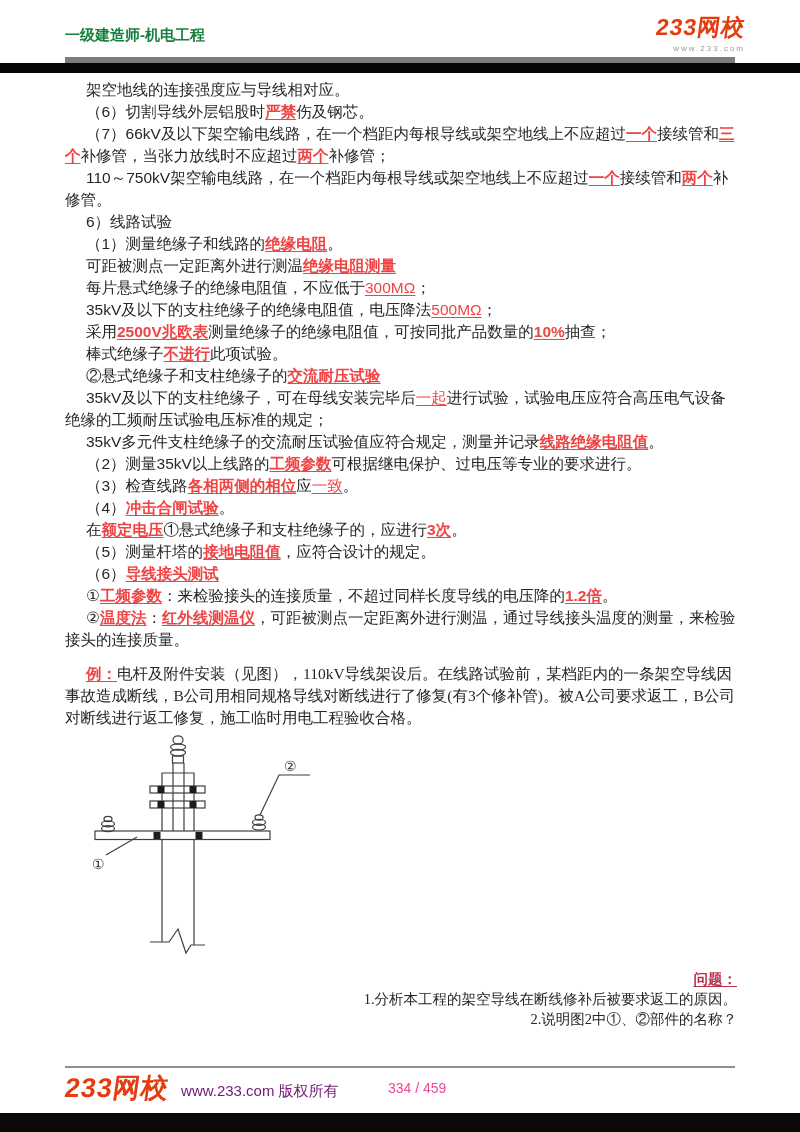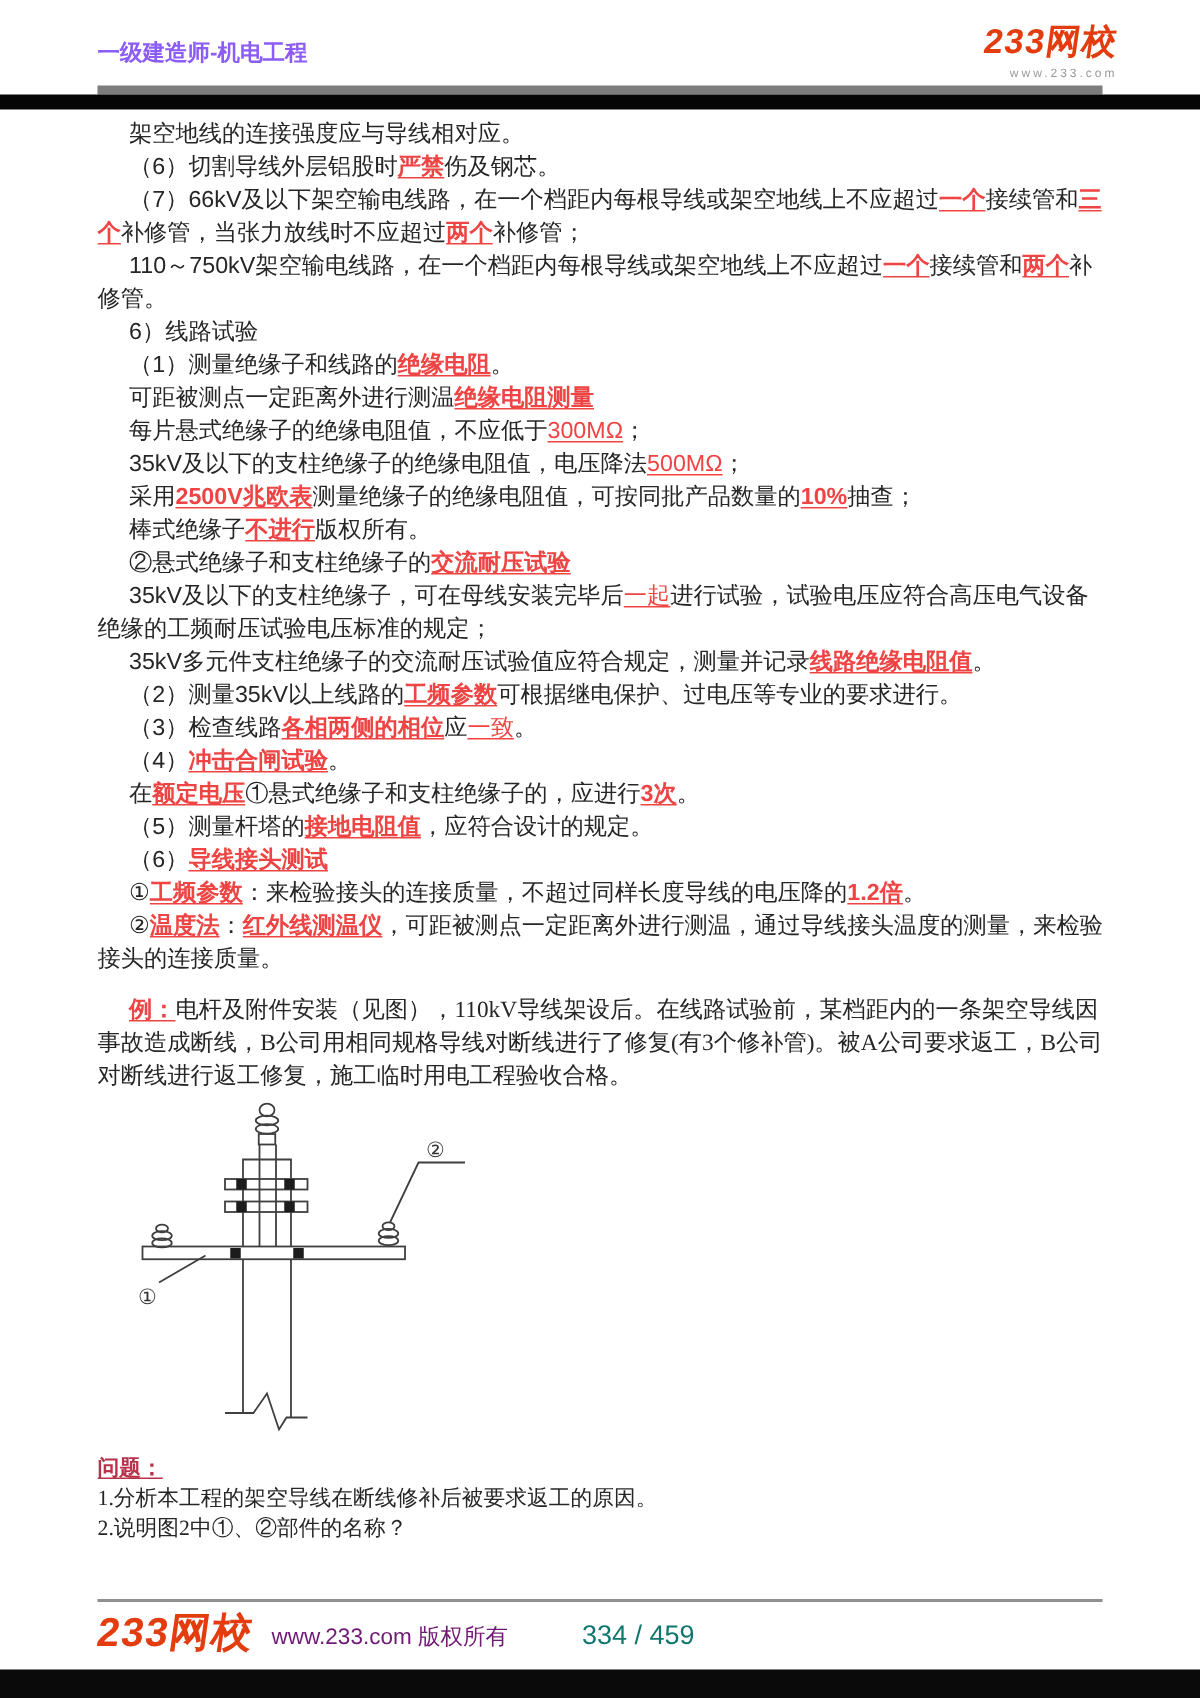--- a/index.html
+++ b/index.html
@@ -1,47 +1,47 @@
 <!DOCTYPE html>
 <html><head>
 <meta charset="utf-8">
 <style>
   html,body{margin:0;padding:0;background:#e9e9e9;}
   .page{
     position:relative;width:800px;height:1132px;margin:0 auto;background:#ffffff;
     font-family:"Liberation Sans",sans-serif;color:#262626;overflow:hidden;
   }
   
-  .hdr-title{position:absolute;left:65px;top:26px;font-size:15px;font-weight:bold;color:#8b5cf6;}
+  .hdr-title{position:absolute;left:65px;top:26px;font-size:15px;font-weight:bold;color:#15803d;}
   .logo{position:absolute;right:55px;top:12px;text-align:right;}
   .logo-text{display:inline-block;transform:skewX(-8deg);font-weight:bold;font-size:23px;color:#e33c0f;letter-spacing:1px;}
   .logo-url{font-size:8px;color:#999;letter-spacing:2px;margin-top:1px;}
   .hdr-gray{position:absolute;left:65px;top:57px;width:670px;height:6px;background:#7d7d7d;}
   .hdr-black{position:absolute;left:0;top:63px;width:800px;height:10px;background:#060606;}
   
   .content{position:absolute;left:65px;top:79px;width:672px;font-size:15.5px;line-height:22px;height:985px;overflow:hidden;}
   .content p{margin:0;}
   .content p.ind{text-indent:21px;}
   .content p.gap{margin-top:12px;}
   .kai{font-family:"Liberation Serif",serif;}
   .hl{color:#ef4444;text-decoration:underline;text-underline-offset:2px;}
   .b{font-weight:bold;}
   
   .diagram{position:relative;height:238px;}
   .diagram svg{position:absolute;left:20px;top:2px;}
   
-  .questions{font-family:"Liberation Serif",serif;font-size:14.5px;line-height:20px;margin-top:2px;}
+  .questions{font-family:"Liberation Serif",serif;font-size:14.5px;line-height:20px;margin-top:2px;text-align:right;}
   .q-label{color:#b8334a;font-weight:bold;text-decoration:underline;text-underline-offset:2px;}
   .questions p{margin:0;}
   
   .ftr-rule{position:absolute;left:65px;top:1066px;width:670px;height:2px;background:#909090;}
   .footer{position:absolute;left:65px;top:1072px;display:flex;align-items:center;gap:12px;height:32px;}
   .ftr-logo{display:inline-block;transform:skewX(-8deg);font-weight:bold;font-size:27px;color:#e33c0f;letter-spacing:1px;}
   .ftr-copy{font-size:15px;color:#701a75;padding-top:6px;}
-  .page-num{position:absolute;left:388px;top:1080px;font-size:18px;color:#0f766e;}
+  .page-num{position:absolute;left:388px;top:1080px;font-size:14px;color:#ec4899;}
   .ftr-black{position:absolute;left:0;top:1113px;width:800px;height:19px;background:#0a0a0a;}
 </style>
 </head>
 <body>
 
 <div class="page">
 
   <div class="hdr-title">一级建造师-机电工程</div>
   <div class="logo">
     <span class="logo-text">233网校</span>
@@ -55,21 +55,21 @@
         <p class="ind "><span>架空地线的连接强度应与导线相对应。</span></p>
         <p class="ind "><span>（6）切割导线外层铝股时</span><span class="hl b">严禁</span><span>伤及钢芯。</span></p>
         <p class="ind "><span>（7）66kV及以下架空输电线路，在一个档距内每根导线或架空地线上不应超过</span><span class="hl b">一个</span><span>接续管和</span><span class="hl b">三个</span><span>补修管，当张力放线时不应超过</span><span class="hl b">两个</span><span>补修管；</span></p>
         <p class="ind "><span>110～750kV架空输电线路，在一个档距内每根导线或架空地线上不应超过</span><span class="hl b">一个</span><span>接续管和</span><span class="hl b">两个</span><span>补修管。</span></p>
         <p class="ind "><span>6）线路试验</span></p>
         <p class="ind "><span>（1）测量绝缘子和线路的</span><span class="hl b">绝缘电阻</span><span>。</span></p>
         <p class="ind "><span>可距被测点一定距离外进行测温</span><span class="hl b">绝缘电阻测量</span></p>
         <p class="ind "><span>每片悬式绝缘子的绝缘电阻值，不应低于</span><span class="hl">300MΩ</span><span>；</span></p>
         <p class="ind "><span>35kV及以下的支柱绝缘子的绝缘电阻值，电压降法</span><span class="hl">500MΩ</span><span>；</span></p>
         <p class="ind "><span>采用</span><span class="hl b">2500V兆欧表</span><span>测量绝缘子的绝缘电阻值，可按同批产品数量的</span><span class="hl b">10%</span><span>抽查；</span></p>
-        <p class="ind "><span>棒式绝缘子</span><span class="hl b">不进行</span><span>版权所有。</span></p>
+        <p class="ind "><span>棒式绝缘子</span><span class="hl b">不进行</span><span>此项试验。</span></p>
         <p class="ind "><span>②悬式绝缘子和支柱绝缘子的</span><span class="hl b">交流耐压试验</span></p>
         <p class="ind "><span>35kV及以下的支柱绝缘子，可在母线安装完毕后</span><span class="hl">一起</span><span>进行试验，试验电压应符合高压电气设备绝缘的工频耐压试验电压标准的规定；</span></p>
         <p class="ind "><span>35kV多元件支柱绝缘子的交流耐压试验值应符合规定，测量并记录</span><span class="hl b">线路绝缘电阻值</span><span>。</span></p>
         <p class="ind "><span>（2）测量35kV以上线路的</span><span class="hl b">工频参数</span><span>可根据继电保护、过电压等专业的要求进行。</span></p>
         <p class="ind "><span>（3）检查线路</span><span class="hl b">各相两侧的相位</span><span>应</span><span class="hl">一致</span><span>。</span></p>
         <p class="ind "><span>（4）</span><span class="hl b">冲击合闸试验</span><span>。</span></p>
         <p class="ind "><span>在</span><span class="hl b">额定电压</span><span>①悬式绝缘子和支柱绝缘子的，应进行</span><span class="hl b">3次</span><span>。</span></p>
         <p class="ind "><span>（5）测量杆塔的</span><span class="hl b">接地电阻值</span><span>，应符合设计的规定。</span></p>
         <p class="ind "><span>（6）</span><span class="hl b">导线接头测试</span></p>
         <p class="ind "><span>①</span><span class="hl b">工频参数</span><span>：来检验接头的连接质量，不超过同样长度导线的电压降的</span><span class="hl b">1.2倍</span><span>。</span></p>

